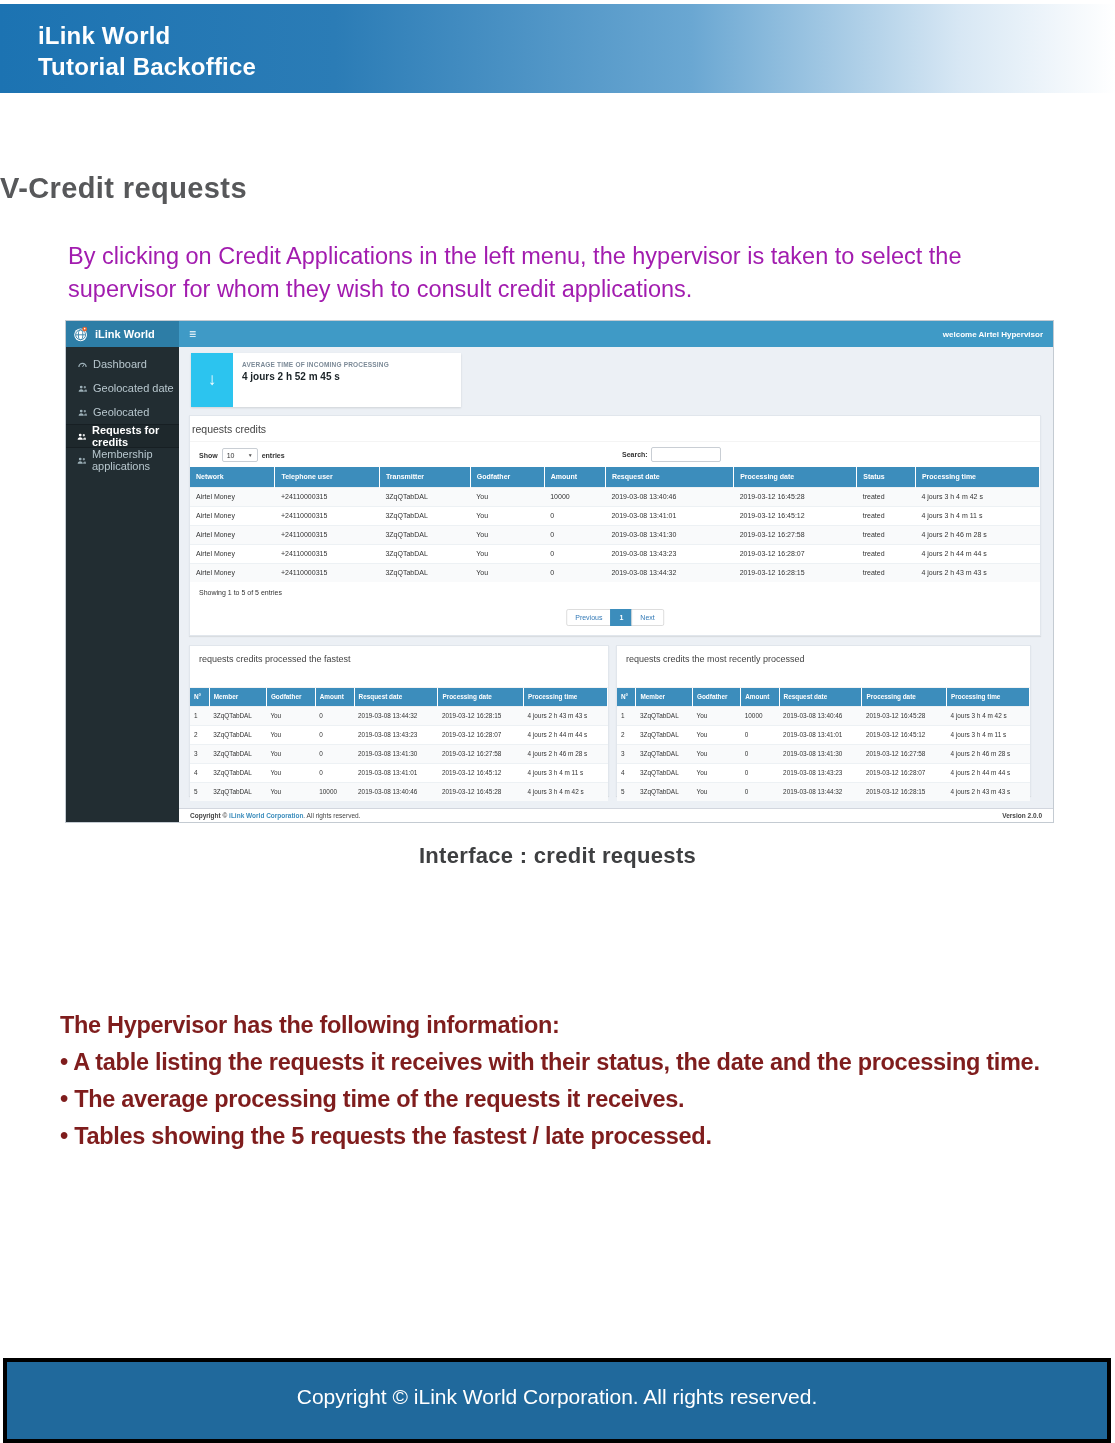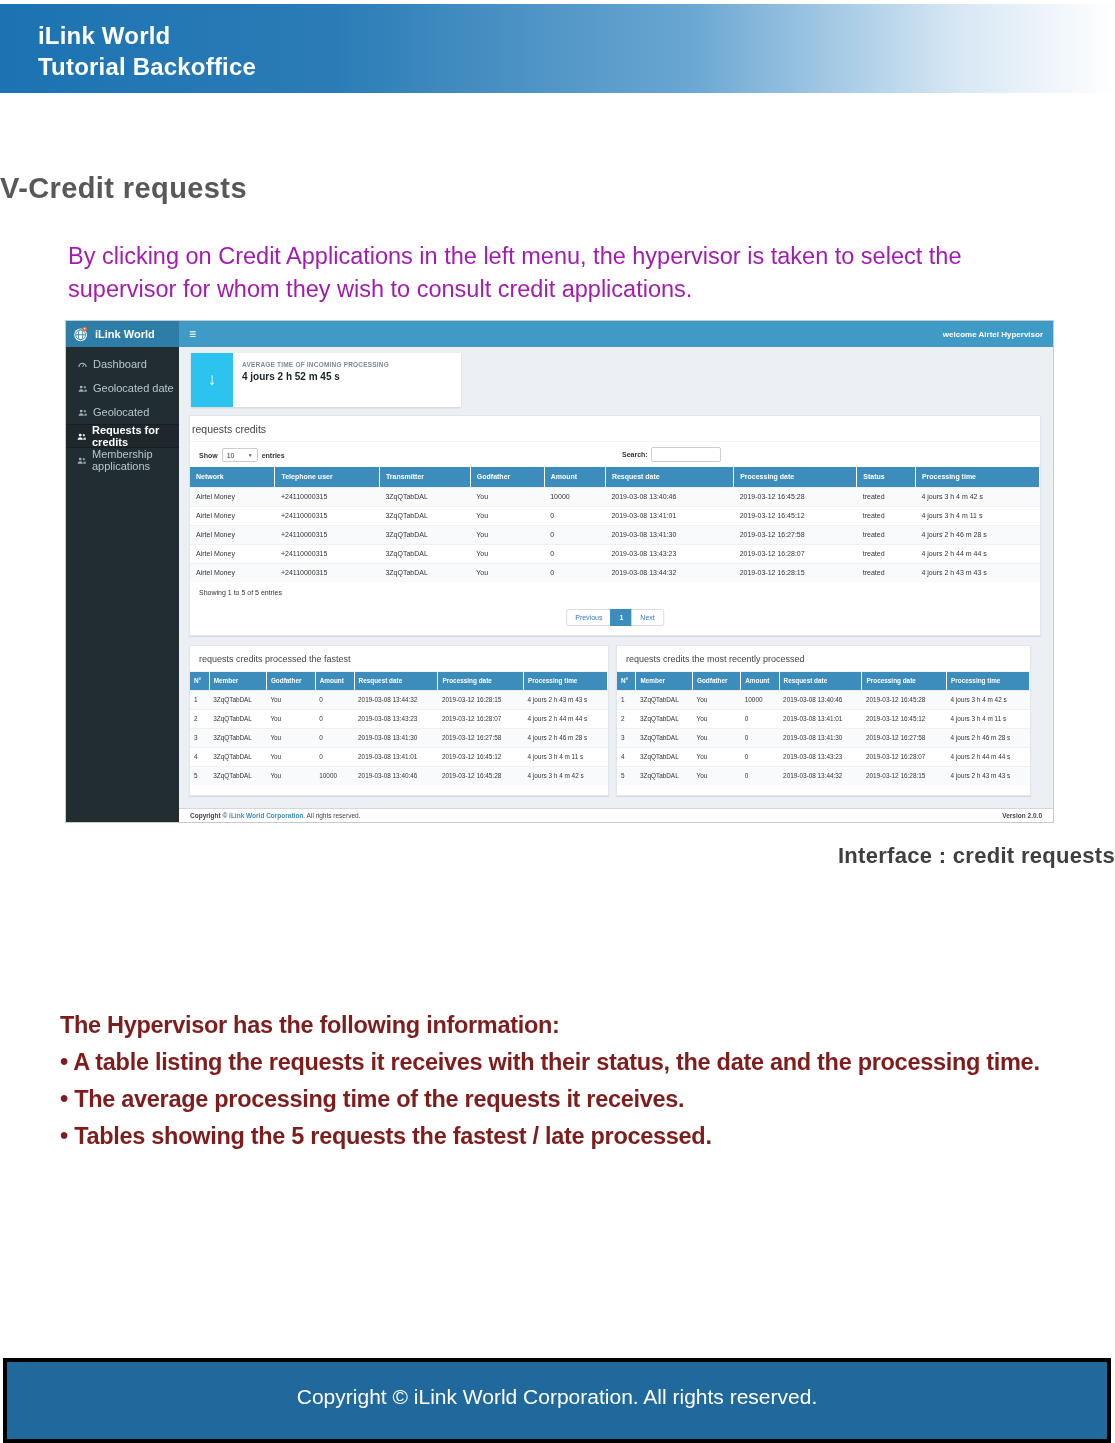--- a/index.html
+++ b/index.html
@@ -79,39 +79,39 @@
 
   .showing { font-size:7px; color:#333; padding:7px 9px 0 9px; }
   .pagination { position:absolute; bottom:9px; left:50%; transform:translateX(-50%);
     display:flex; font-size:7px; }
   .page-btn { border:1px solid #ddd; background:#fff; color:#337ab7; padding:4px 8px; cursor:pointer; }
   .page-btn.prev { border-radius:2px 0 0 2px; }
   .page-btn.next { border-radius:0 2px 2px 0; margin-left:-1px; }
   .page-btn.active { background:#3c8dbc; border-color:#3c8dbc; color:#fff; font-weight:700; margin-left:-1px; }
 
   .small-panel { top:298px; height:151px; }
-  .small-panel .panel-title { font-size:9px; padding:8px 9px 7px 9px; }
+  .small-panel .panel-title { font-size:9px; padding:8px 9px 23px 9px; }
   .small-panel table.dt th { font-size:6.4px; height:18px; padding:0 4px; }
   .small-panel table.dt td { font-size:6.4px; height:19px; padding:0 4px; }
   .fastest { left:10px; width:420px; }
   .recent { left:437px; width:415px; }
   .small-cols col:nth-child(1){width:4.6%} .small-cols col:nth-child(2){width:13.7%}
   .small-cols col:nth-child(3){width:11.7%} .small-cols col:nth-child(4){width:9.3%}
   .small-cols col:nth-child(5){width:20.1%} .small-cols col:nth-child(6){width:20.5%}
   .small-cols col:nth-child(7){width:20.1%}
 
   .app-footer { position:absolute; left:0; right:0; bottom:0; height:14px; background:#fff;
     border-top:1px solid #d2d6de; display:flex; align-items:center; justify-content:space-between;
     padding:0 11px; font-size:6.5px; color:#444; }
   .app-footer .link { color:#3c8dbc; cursor:pointer; }
   .app-footer .copy-strong { font-weight:700; }
   .app-footer .version { font-weight:700; color:#444; }
 
   
-  .doc-caption { position:absolute; top:843px; left:0; width:100%; text-align:right;
+  .doc-caption { position:absolute; top:843px; left:0; width:100%; text-align:center;
     font-size:22px; font-weight:700; color:#3e3f41; letter-spacing:0.3px; }
 
   .info-block { position:absolute; top:1007px; left:60px; width:1010px;
     font-size:23.5px; font-weight:700; color:#7f1d1d; letter-spacing:-0.3px; line-height:37px; }
   .info-bullet::before { content:"• "; }
 
   
   .doc-footer { position:absolute; left:3px; right:4px; top:1358px; bottom:0;
     background:#20699c; border:4px solid #000; display:flex; align-items:center;
     justify-content:center; color:#fff; font-size:21px; padding-bottom:8px; }

